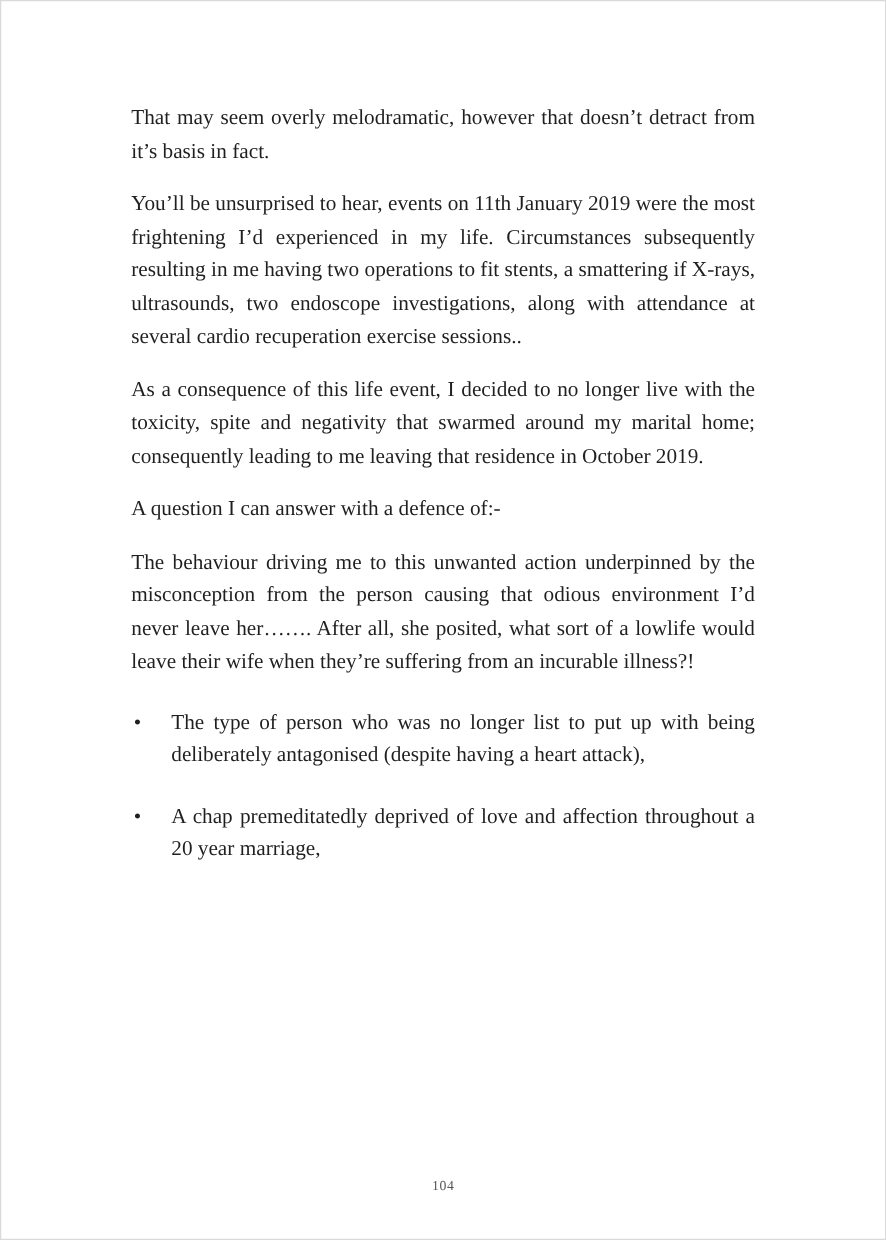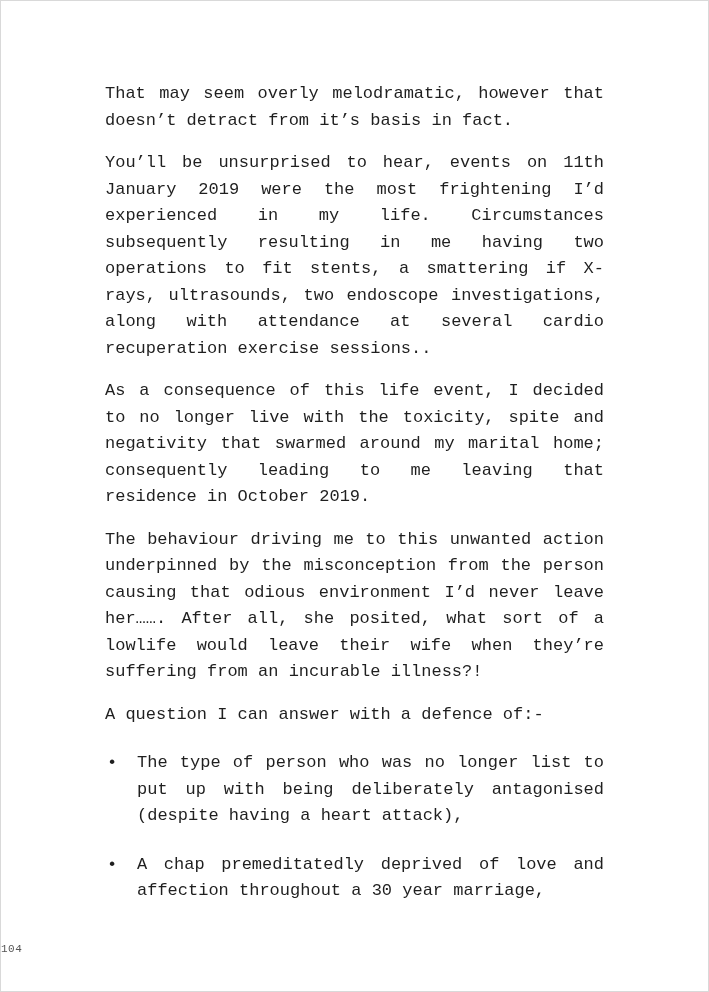--- a/index.html
+++ b/index.html
@@ -8,21 +8,21 @@
     background: #ffffff;
   }
   .page {
     position: relative;
     width: 709px;
     height: 992px;
     box-sizing: border-box;
     background: #ffffff;
     border: 1px solid #d9d9d9;
     overflow: hidden;
-    font-family: Liberation Mono, monospace;
+    font-family: Liberation Serif, serif;
     color: #1f1f1f;
   }
   .content {
     position: absolute;
     top: 80px;
     left: 104px;
     right: 104px;
     font-size: 17px;
     line-height: 26.5px;
     text-align: justify;
@@ -41,42 +41,42 @@
   }
   .bullet-text {
     flex: 1 1 auto;
     text-align: justify;
   }
   .page-number {
     position: absolute;
     bottom: 36px;
     left: 0;
     right: 0;
-    text-align: left;
+    text-align: center;
     font-size: 11px;
     color: #555555;
     letter-spacing: 0.5px;
   }
 </style>
 </head>
 <body>
 
 <div class="page">
   <div class="content">
     <p>That may seem overly melodramatic, however that doesn’t detract from it’s basis in fact.</p>
     <p>You’ll be unsurprised to hear, events on 11th January 2019 were the most frightening I’d experienced in my life. Circumstances subsequently resulting in me having two operations to fit stents, a smattering if X-rays, ultrasounds, two endoscope investigations, along with attendance at several cardio recuperation exercise sessions..</p>
     <p>As a consequence of this life event, I decided to no longer live with the toxicity, spite and negativity that swarmed around my marital home; consequently leading to me leaving that residence in October 2019.</p>
+    <p>A question I can answer with a defence of:-</p>
     <p>The behaviour driving me to this unwanted action underpinned by the misconception from the person causing that odious environment I’d never leave her……. After all, she posited, what sort of a lowlife would leave their wife when they’re suffering from an incurable illness?!</p>
-    <p>A question I can answer with a defence of:-</p>
 
     <div class="bullet-item">
       <span class="bullet-marker">•</span>
       <span class="bullet-text">The type of person who was no longer list to put up with being deliberately antagonised (despite having a heart attack),</span>
     </div>
 
     <div class="bullet-item">
       <span class="bullet-marker">•</span>
-      <span class="bullet-text">A chap premeditatedly deprived of love and affection throughout a 30 year marriage,</span>
+      <span class="bullet-text">A chap premeditatedly deprived of love and affection throughout a 20 year marriage,</span>
     </div>
   </div>
 
   <div class="page-number">104</div>
 </div>
 
 </body></html>

